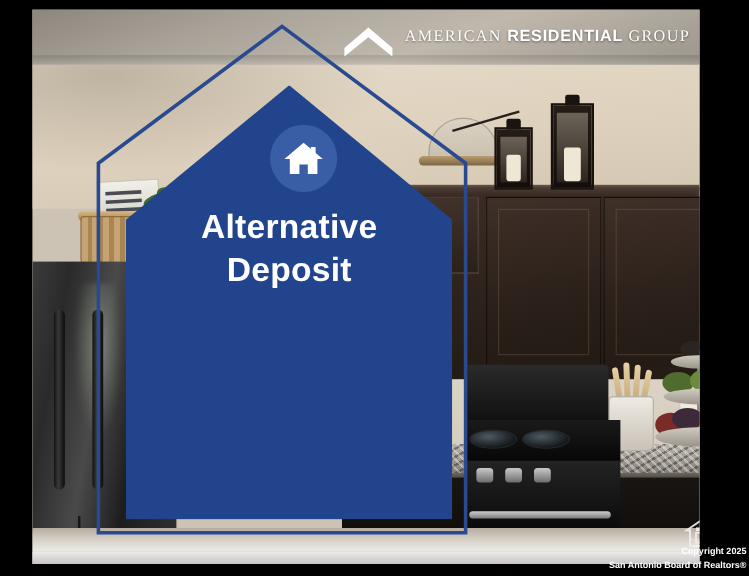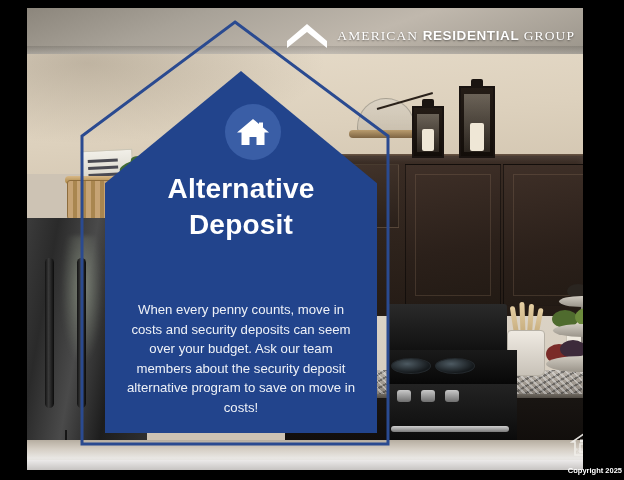--- a/index.html
+++ b/index.html
@@ -313,21 +313,21 @@
   .headline span{display:block;}
   
   .bodycopy{
     position:absolute;left:96px;top:292px;width:236px;
     text-align:center;color:#eef1f7;
     font-size:13.2px;line-height:1.48;
   }
   
   .brand{
     position:absolute;right:8px;top:14px;height:28px;
-    display:flex;align-items:center;gap:9px;
+    display:flex;align-items:flex-start;gap:9px;
   }
   .brand-mark{width:42px;height:26px;display:block;}
   .brand-text{
     color:#ffffff;font-family:"Liberation Serif", serif;
     font-size:13.5px;letter-spacing:1.1px;white-space:nowrap;
     text-shadow:0 1px 2px rgba(0,0,0,0.45);
   }
   .brand-text b{font-family:"Liberation Sans", sans-serif;font-weight:bold;letter-spacing:0.6px;}
   
   .eho{
@@ -458,21 +458,20 @@
         <path d="M17 2 L33 15.5 L28.5 15.5 L28.5 28 L20.5 28 L20.5 20 L13.5 20 L13.5 28 L5.5 28 L5.5 15.5 L1 15.5 Z" fill="#ffffff"></path>
         <rect x="23" y="5.5" width="4" height="5" fill="#ffffff"></rect>
       </svg>
     </div>
 
     <div class="headline">
       <span>Alternative</span>
       <span>Deposit</span>
     </div>
 
-    <div class="bodycopy">When every penny counts, move in costs and security deposits can seem over your budget. Ask our team members about the security deposit alternative program to save on move in costs!</div>
 
     <div class="brand">
       <svg class="brand-mark" viewBox="0 0 42 26">
         <path d="M21 1 L41 18 L41 25 L21 9 L1 25 L1 18 Z" fill="#ffffff"></path>
       </svg>
       <div class="brand-text"><span>AMERICAN </span><b>RESIDENTIAL</b><span> GROUP</span></div>
     </div>
 
     <svg class="eho" viewBox="0 0 36 30">
       <path d="M18 3 L34 14 L31 14 L31 27 L5 27 L5 14 L2 14 Z" fill="none" stroke="#f2f0ec" stroke-width="1.6"></path>
@@ -482,15 +481,16 @@
     </svg>
     <div class="eho-txt">
       <span>EQUAL HOUSING</span>
       <span>OPPORTUNITY</span>
     </div>
 
   </div>
 
   <div class="copyright">
     <span>Copyright 2025</span>
+    <span>San Antonio Board of Realtors®</span>
   </div>
 
 </div>
 
 </body></html>

